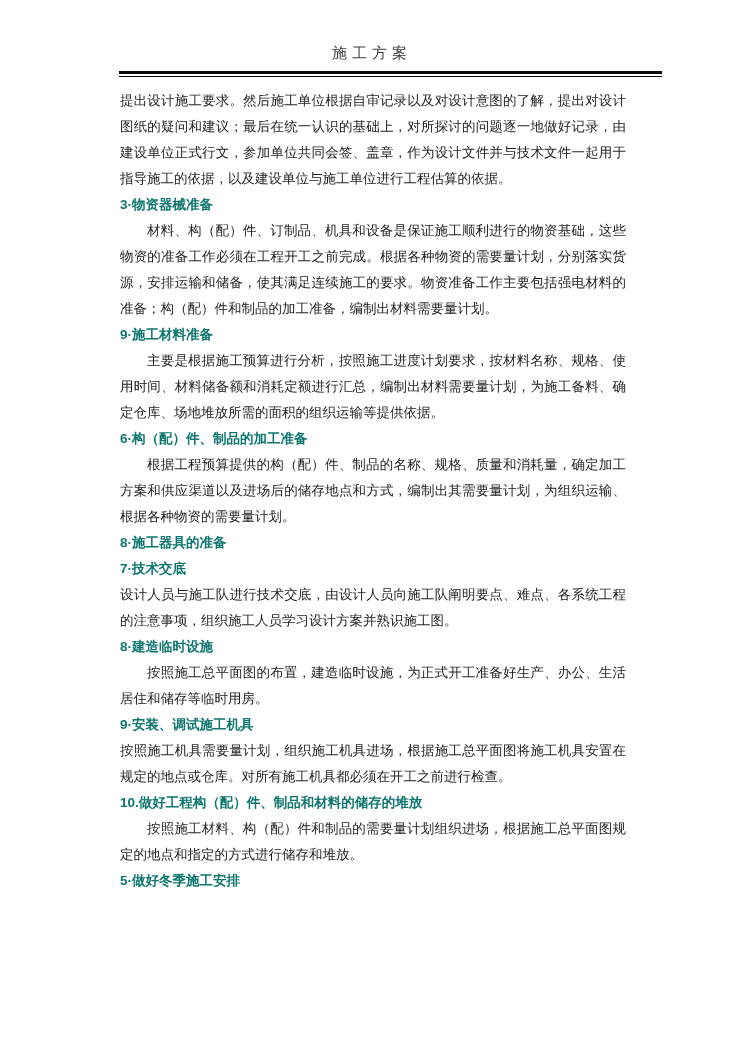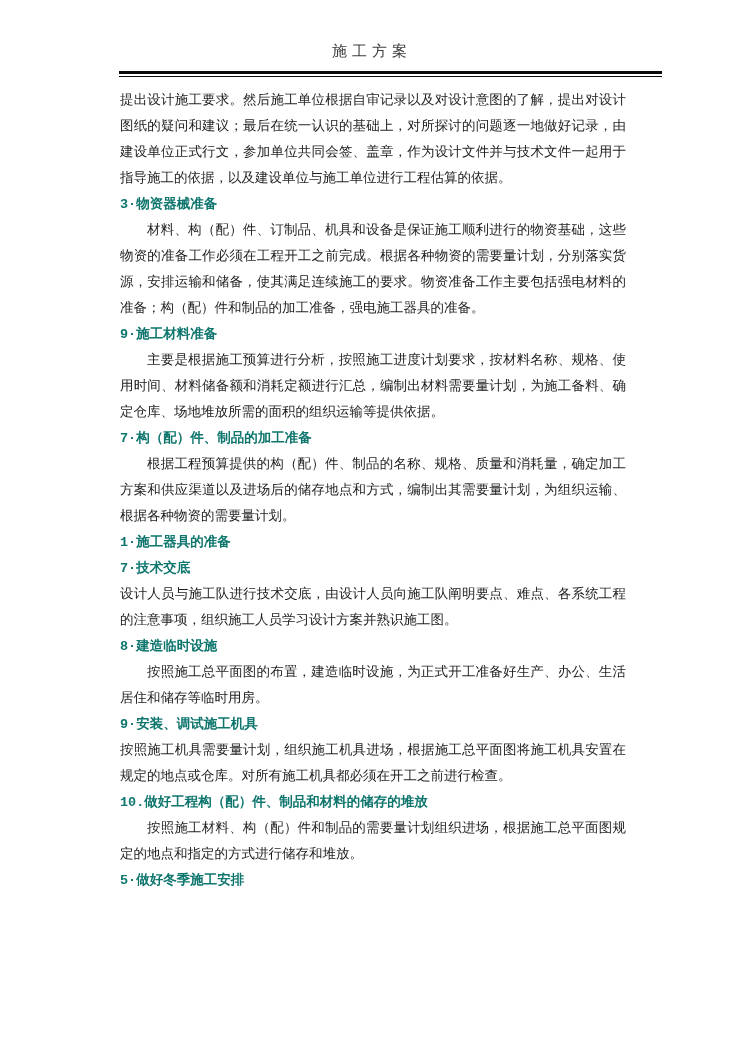--- a/index.html
+++ b/index.html
@@ -6,21 +6,21 @@
     margin: 0;
     padding: 0;
     background: #ffffff;
   }
   .page {
     position: relative;
     width: 744px;
     height: 892px;
     background: #ffffff;
     overflow: hidden;
-    font-family: Liberation Mono, monospace;
+    font-family: Liberation Sans, sans-serif;
     color: #1d1d1d;
   }
   .doc-title {
     padding-top: 42px;
     text-align: center;
     font-size: 15px;
     line-height: 22px;
     letter-spacing: 5px;
     color: #3c3c3c;
   }
@@ -60,29 +60,29 @@
 
   <div class="doc-title">施工方案</div>
 
   <div class="header-rule"></div>
 
   <div class="doc-body">
 
     <p class="para">提出设计施工要求。然后施工单位根据自审记录以及对设计意图的了解，提出对设计图纸的疑问和建议；最后在统一认识的基础上，对所探讨的问题逐一地做好记录，由建设单位正式行文，参加单位共同会签、盖章，作为设计文件并与技术文件一起用于指导施工的依据，以及建设单位与施工单位进行工程估算的依据。</p>
 
     <h2 class="heading">3·物资器械准备</h2>
-    <p class="para indent">材料、构（配）件、订制品、机具和设备是保证施工顺利进行的物资基础，这些物资的准备工作必须在工程开工之前完成。根据各种物资的需要量计划，分别落实货源，安排运输和储备，使其满足连续施工的要求。物资准备工作主要包括强电材料的准备；构（配）件和制品的加工准备，强电施工器具的准备。</p>
+    <p class="para indent">材料、构（配）件、订制品、机具和设备是保证施工顺利进行的物资基础，这些物资的准备工作必须在工程开工之前完成。根据各种物资的需要量计划，分别落实货源，安排运输和储备，使其满足连续施工的要求。物资准备工作主要包括强电材料的准备；构（配）件和制品的加工准备，编制出材料需要量计划。</p>
 
     <h2 class="heading">9·施工材料准备</h2>
     <p class="para indent">主要是根据施工预算进行分析，按照施工进度计划要求，按材料名称、规格、使用时间、材料储备额和消耗定额进行汇总，编制出材料需要量计划，为施工备料、确定仓库、场地堆放所需的面积的组织运输等提供依据。</p>
 
-    <h2 class="heading">7·构（配）件、制品的加工准备</h2>
+    <h2 class="heading">6·构（配）件、制品的加工准备</h2>
     <p class="para indent">根据工程预算提供的构（配）件、制品的名称、规格、质量和消耗量，确定加工方案和供应渠道以及进场后的储存地点和方式，编制出其需要量计划，为组织运输、根据各种物资的需要量计划。</p>
 
-    <h2 class="heading">1·施工器具的准备</h2>
+    <h2 class="heading">8·施工器具的准备</h2>
 
     <h2 class="heading">7·技术交底</h2>
     <p class="para">设计人员与施工队进行技术交底，由设计人员向施工队阐明要点、难点、各系统工程的注意事项，组织施工人员学习设计方案并熟识施工图。</p>
 
     <h2 class="heading">8·建造临时设施</h2>
     <p class="para indent">按照施工总平面图的布置，建造临时设施，为正式开工准备好生产、办公、生活居住和储存等临时用房。</p>
 
     <h2 class="heading">9·安装、调试施工机具</h2>
     <p class="para">按照施工机具需要量计划，组织施工机具进场，根据施工总平面图将施工机具安置在规定的地点或仓库。对所有施工机具都必须在开工之前进行检查。</p>
 

